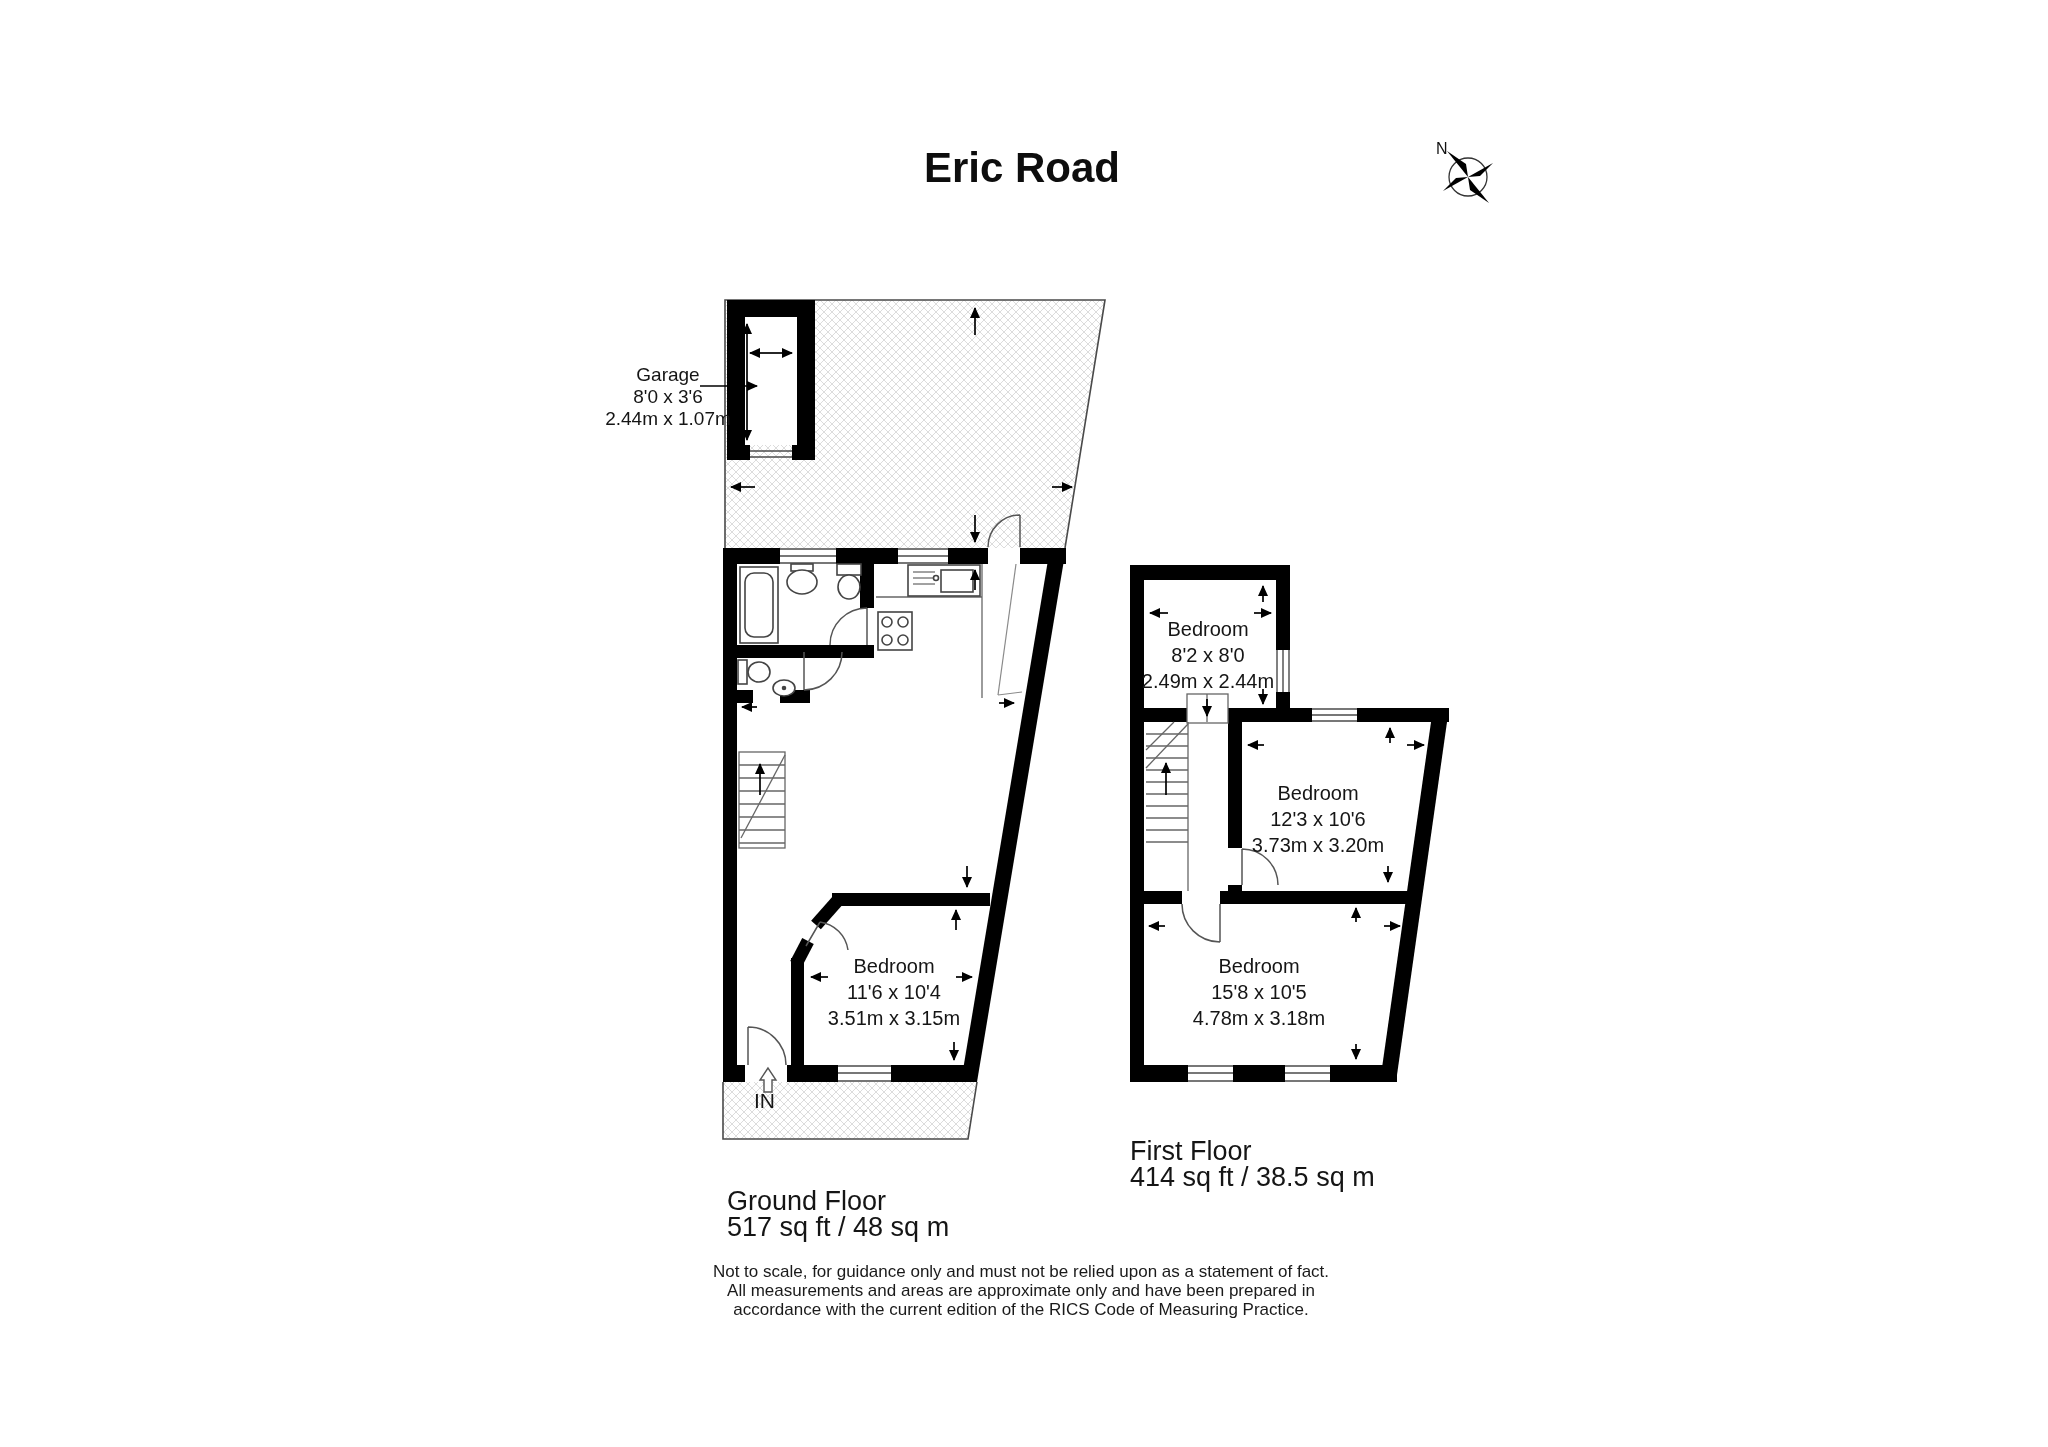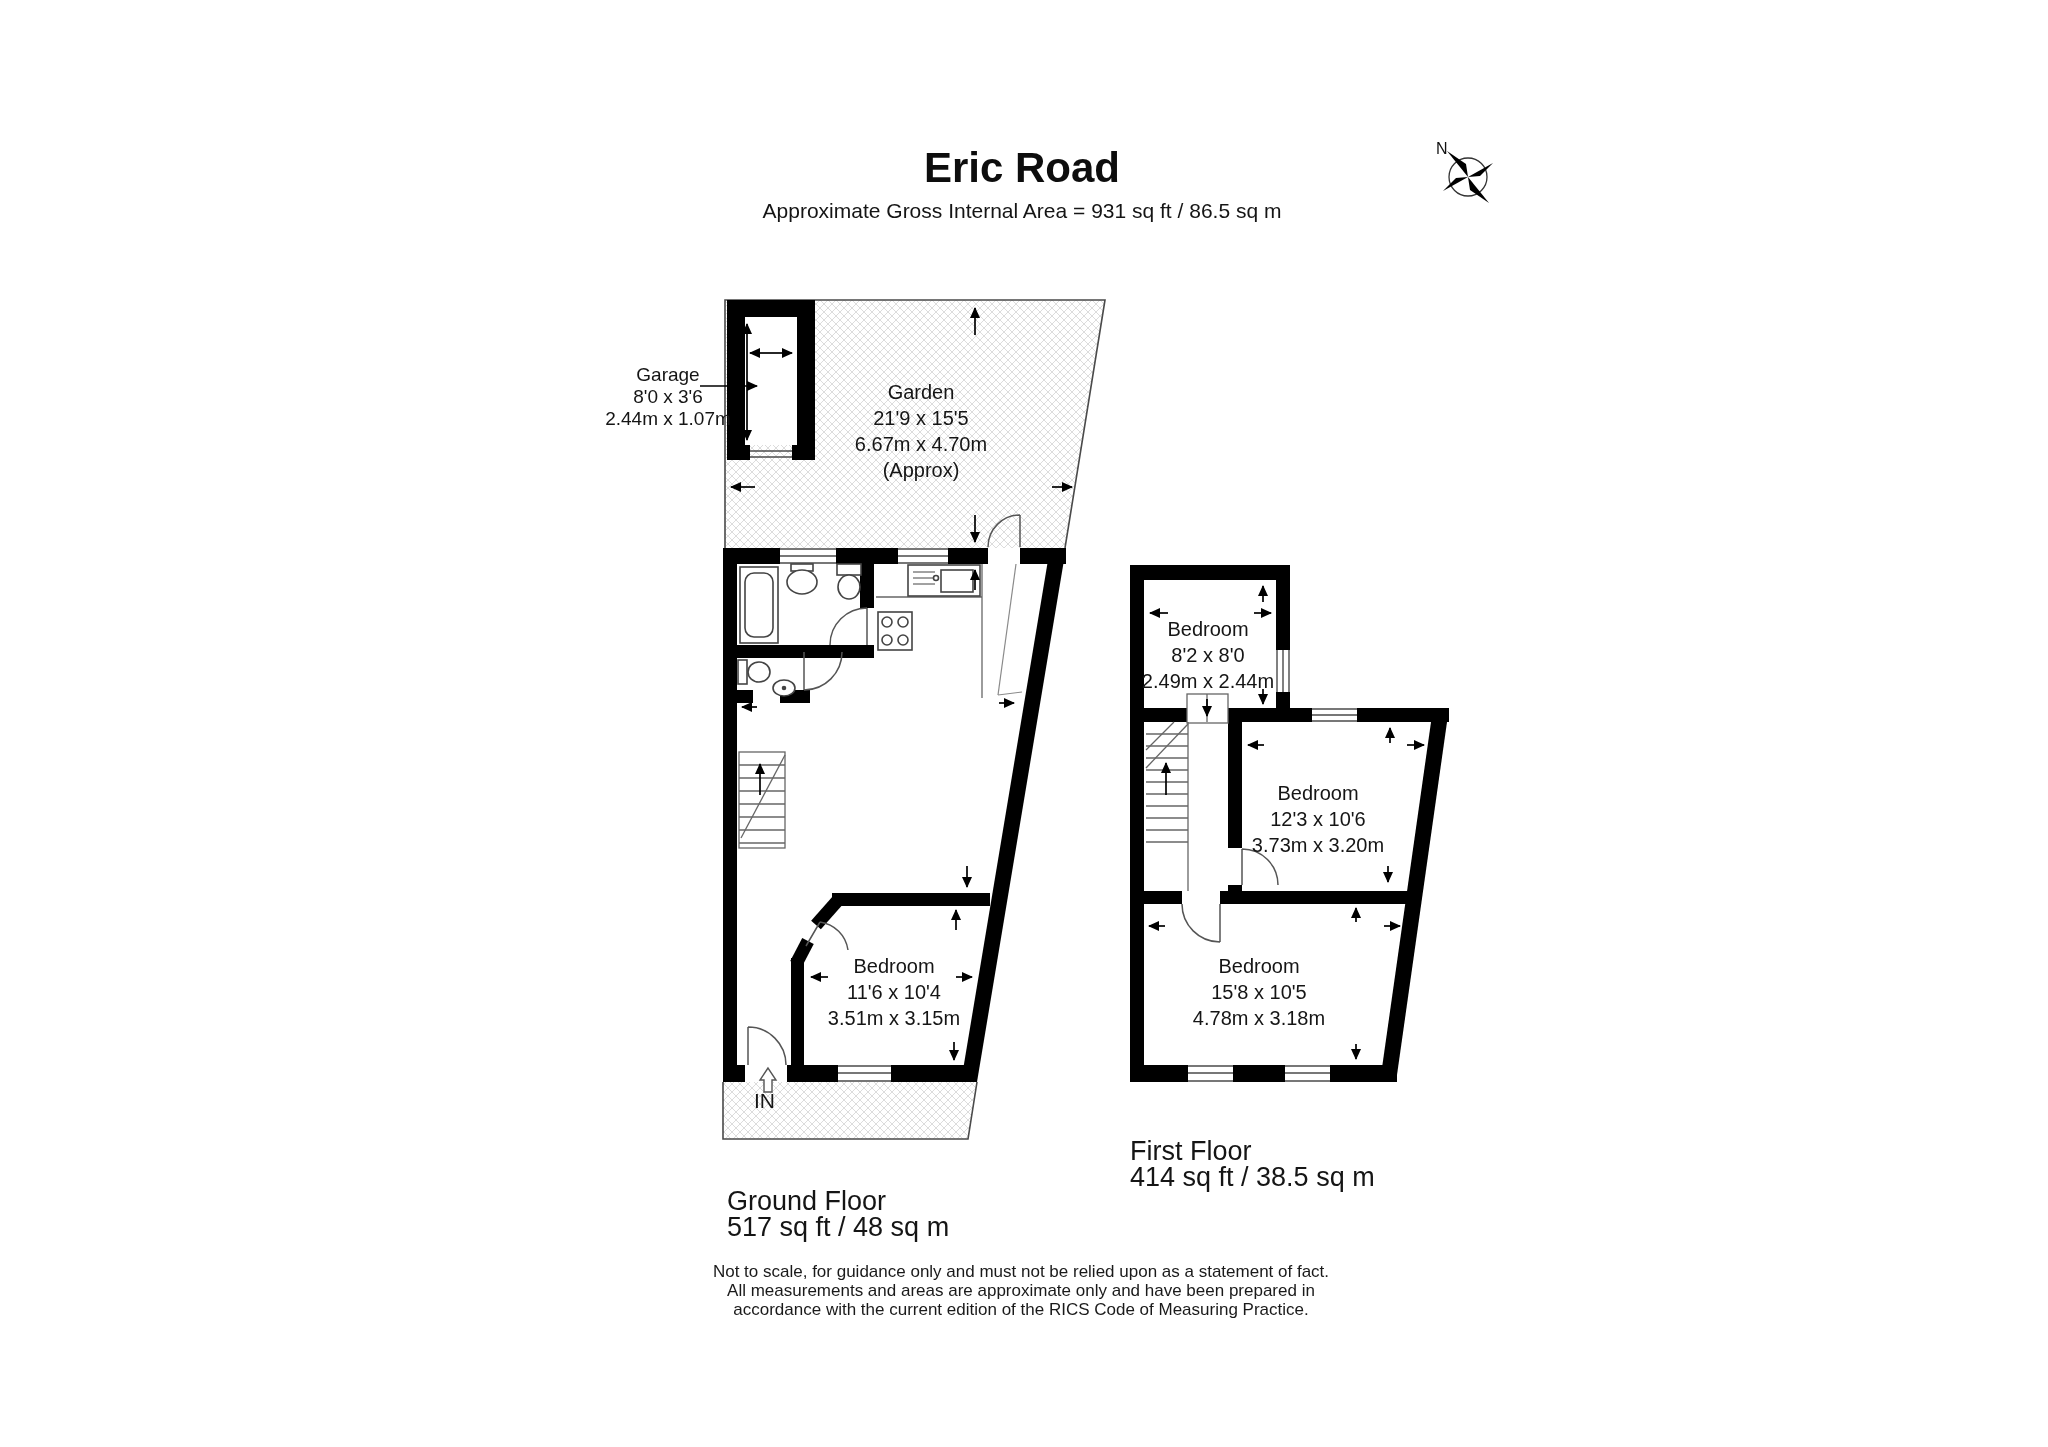--- a/index.html
+++ b/index.html
@@ -276,37 +276,30 @@
         <polygon points="1468,177 1493,163 1480,176"></polygon>
         <polygon points="1468,177 1489,203 1470,190"></polygon>
         <polygon points="1468,177 1443,191 1456,178"></polygon>
       </g>
     </g>
   </svg>
 
   <div class="title" style="left:1022px;top:144px;">Eric Road</div>
 
   <div class="subtitle" style="left:1022px;top:196px;">
-    <div>Approximate Gross Internal Area = 931 sq ft / 86.5 sq m</div>
   </div>
 
   <div class="north" style="left:1436px;top:140px;">N</div>
 
   <div class="lbl garage-lbl" style="left:668px;top:364px;">
     <div>Garage</div>
     <div>8'0 x 3'6</div>
     <div>2.44m x 1.07m</div>
   </div>
 
-  <div class="lbl" style="left:921px;top:379px;">
-    <div>Garden</div>
-    <div>21'9 x 15'5</div>
-    <div>6.67m x 4.70m</div>
-    <div>(Approx)</div>
-  </div>
 
 
   <div class="lbl" style="left:894px;top:953px;">
     <div>Bedroom</div>
     <div>11'6 x 10'4</div>
     <div>3.51m x 3.15m</div>
   </div>
 
   <div class="lbl-left in-lbl" style="left:754px;top:1088px;">IN</div>
 

